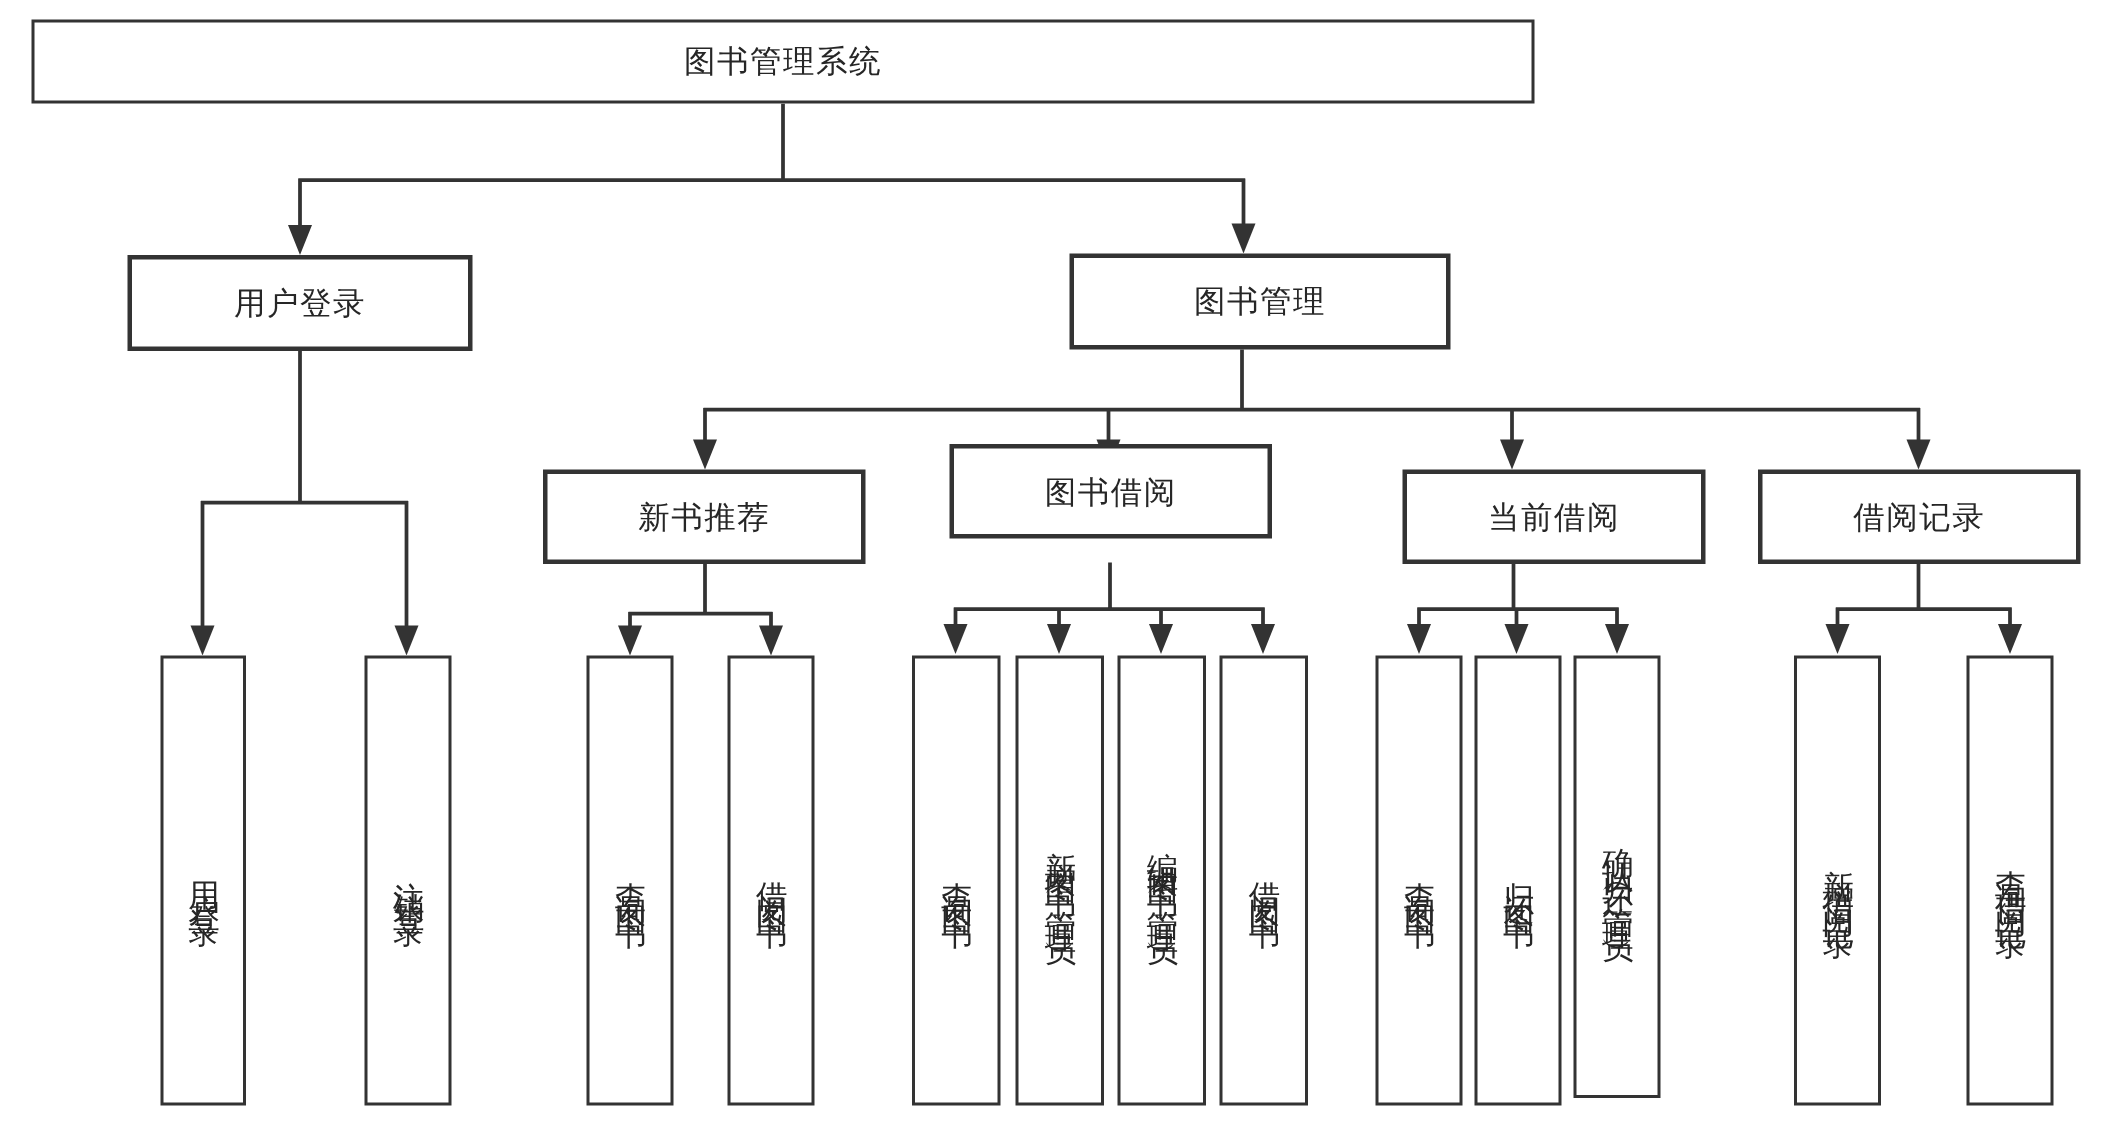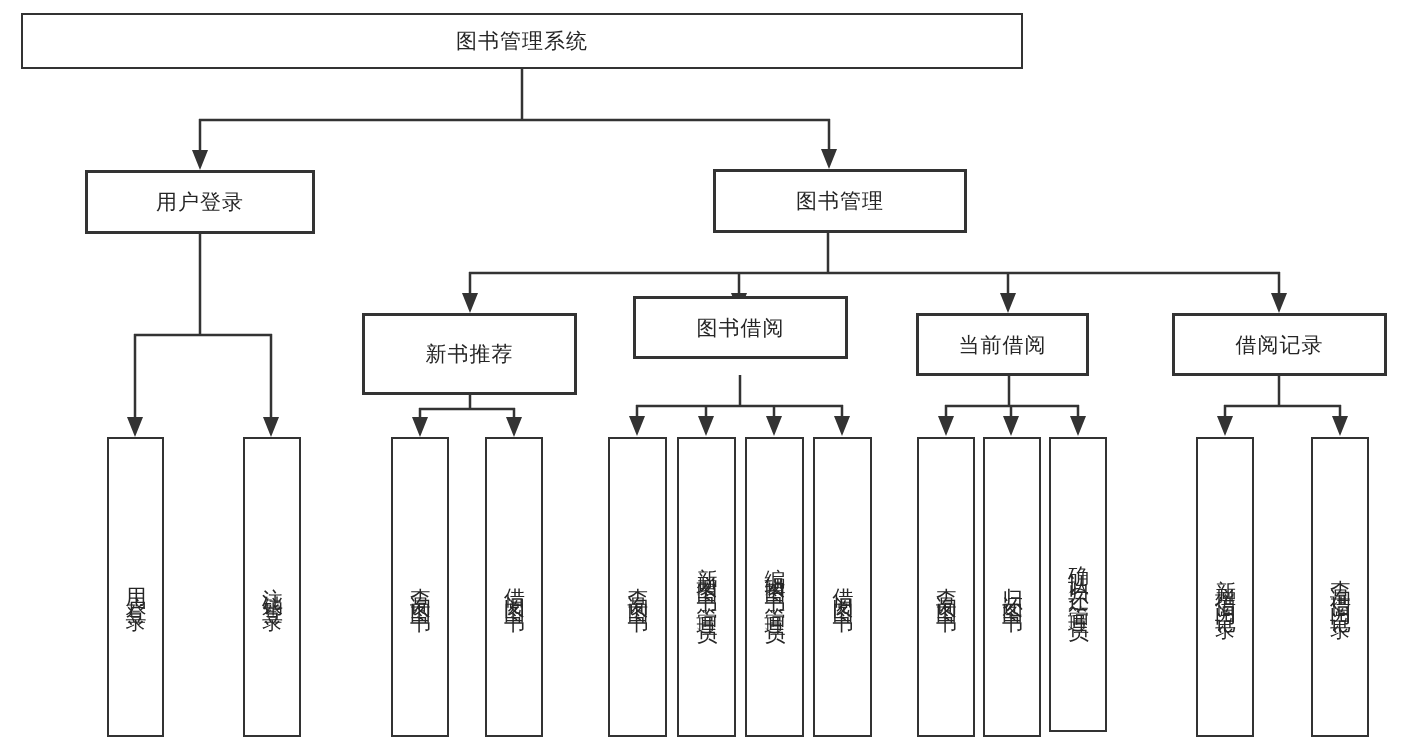--- a/index.html
+++ b/index.html
@@ -112,27 +112,27 @@
     <span>图书管理系统</span>
   </div>
 
   <div class="hbox" style="left:85px; top:170px; width:230px; height:64px;">
     <span>用户登录</span>
   </div>
   <div class="hbox" style="left:713px; top:169px; width:254px; height:64px;">
     <span>图书管理</span>
   </div>
 
-  <div class="hbox" style="left:362px; top:313px; width:215px; height:82px;">
+  <div class="hbox" style="left:362px; top:313px; width:215px; height:63px;">
     <span>新书推荐</span>
   </div>
   <div class="hbox" style="left:633px; top:296px; width:215px; height:63px;font-family:Liberation Serif, serif;">
     <span>图书借阅</span>
   </div>
-  <div class="hbox" style="left:916px; top:313px; width:173px; height:63px;font-family:Liberation Mono, monospace;">
+  <div class="hbox" style="left:935px; top:313px; width:202px; height:63px;font-family:Liberation Mono, monospace;">
     <span>当前借阅</span>
   </div>
   <div class="hbox" style="left:1172px; top:313px; width:215px; height:63px;">
     <span>借阅记录</span>
   </div>
 
   <div class="vbox" style="left:107px; top:437px; width:57px; height:300px;">
     <span class="vtext">用户登录</span>
   </div>
   <div class="vbox" style="left:243px; top:437px; width:58px; height:300px;">

